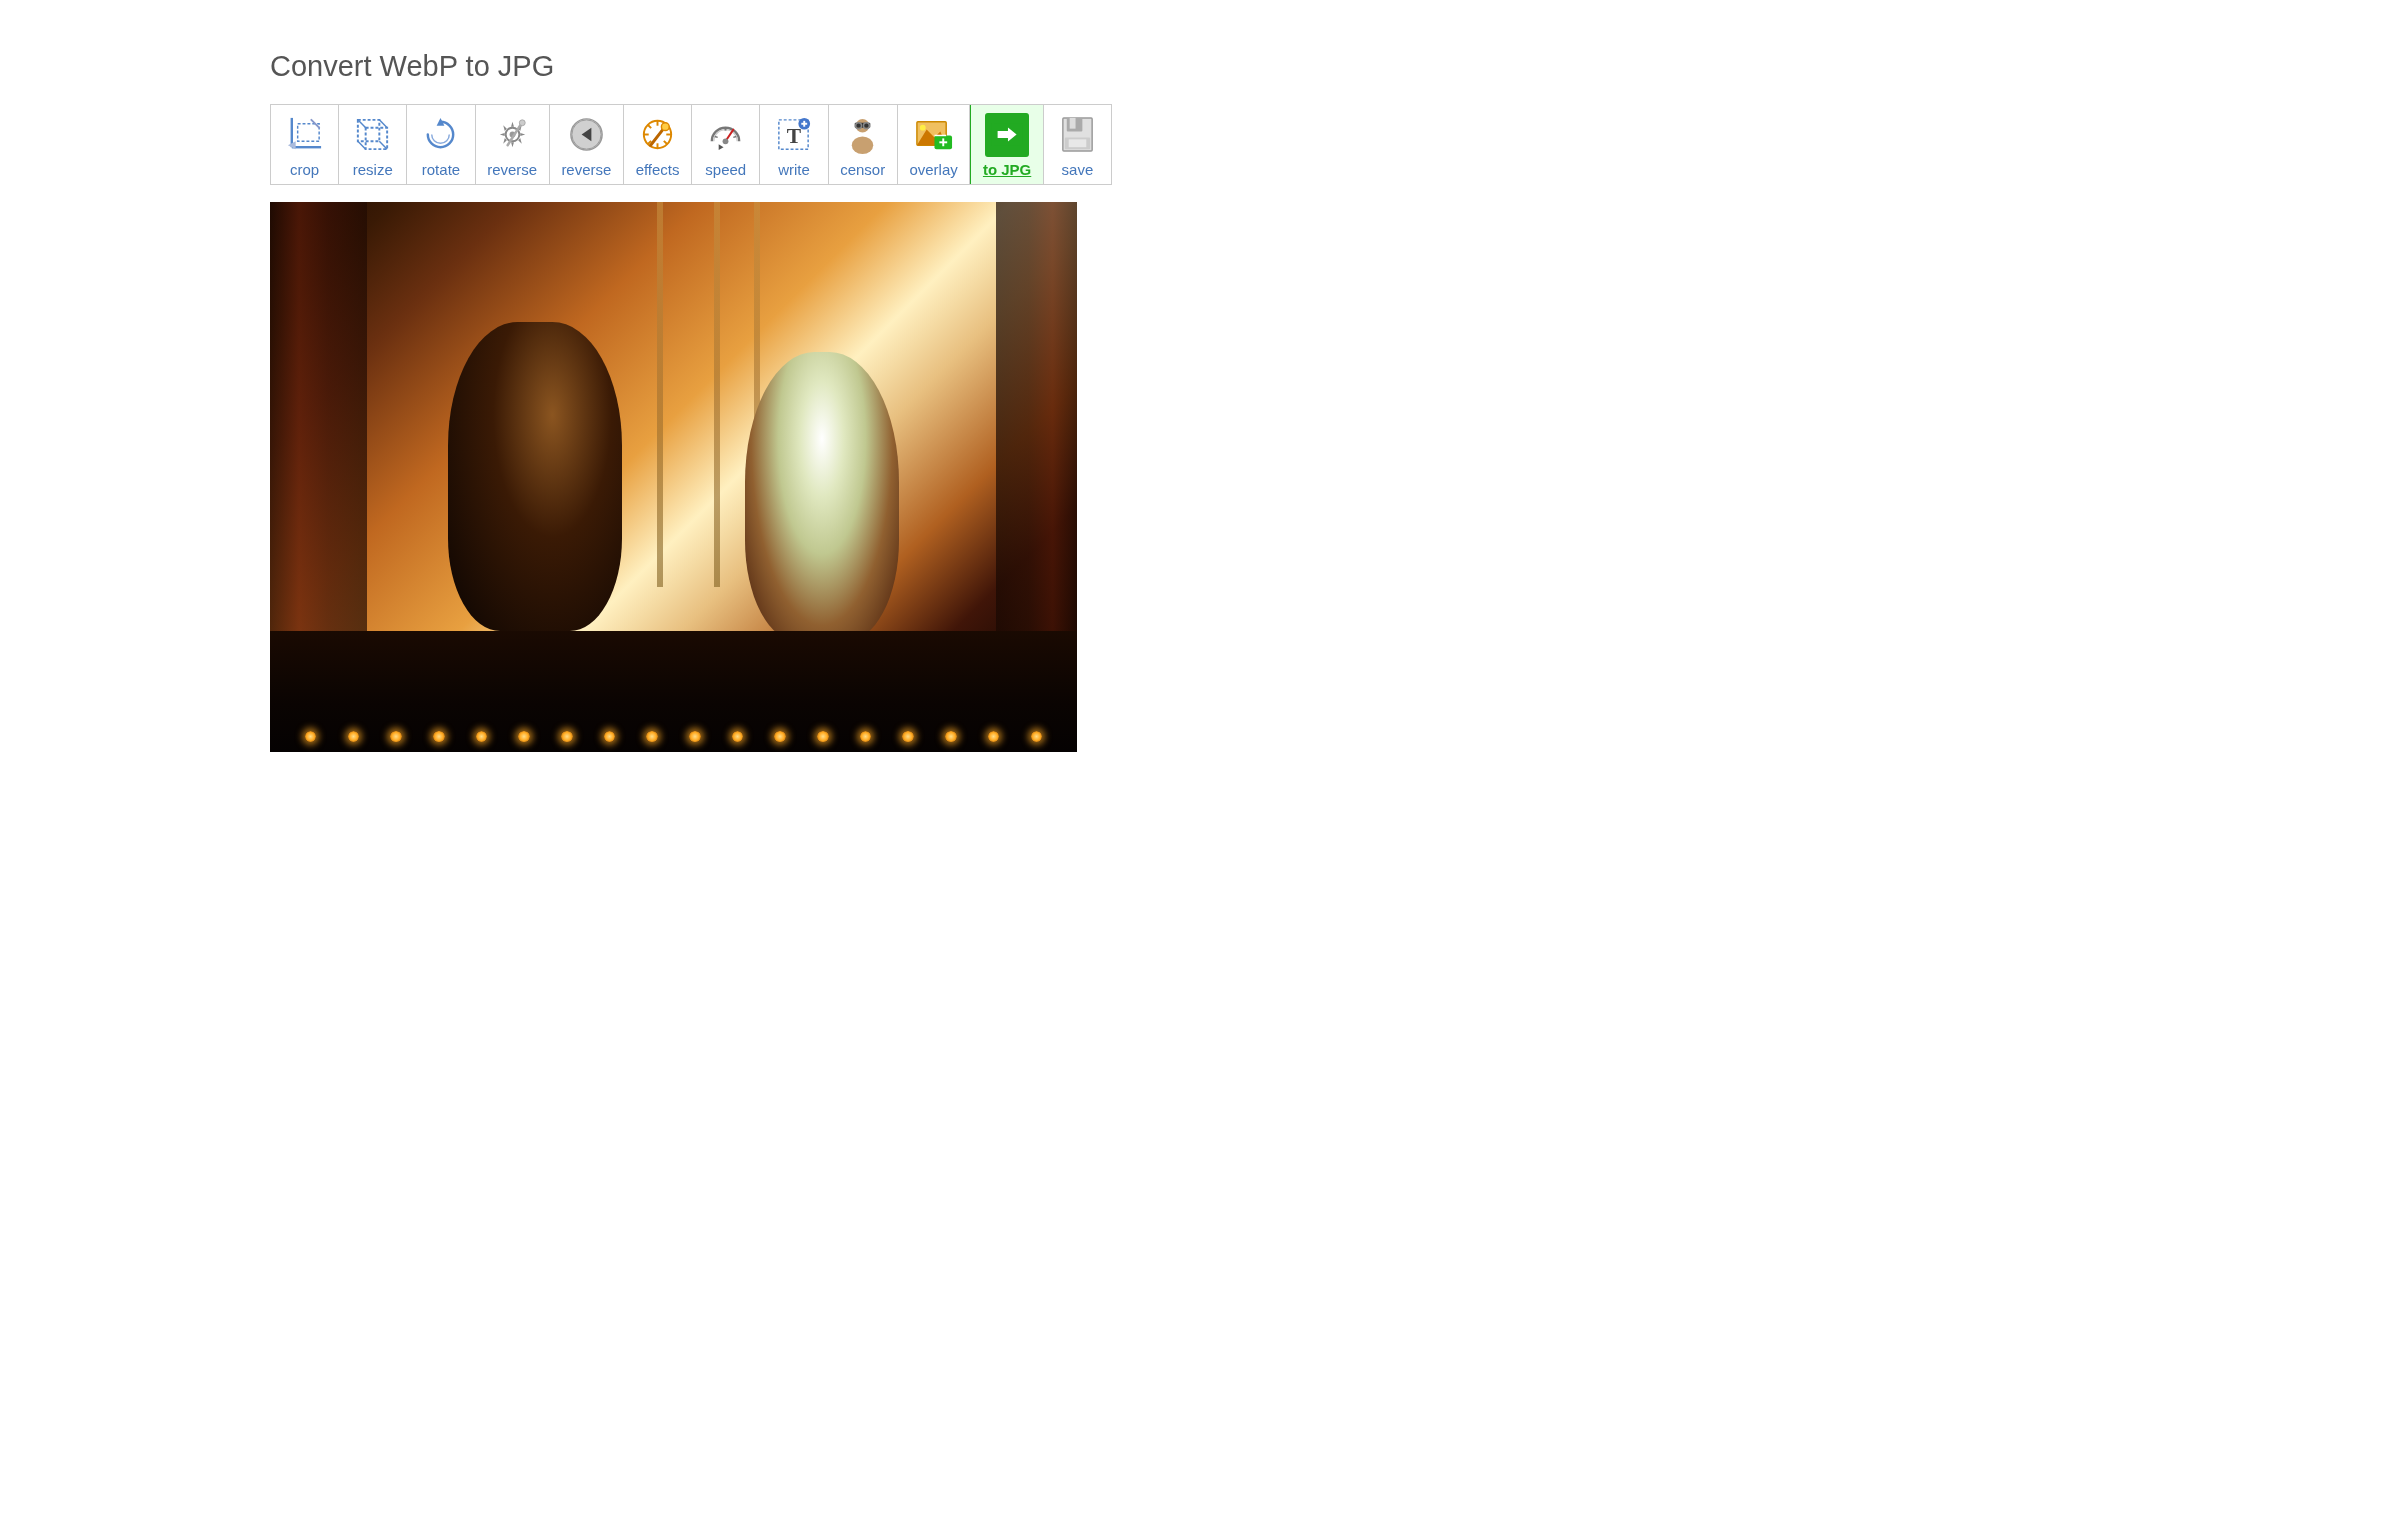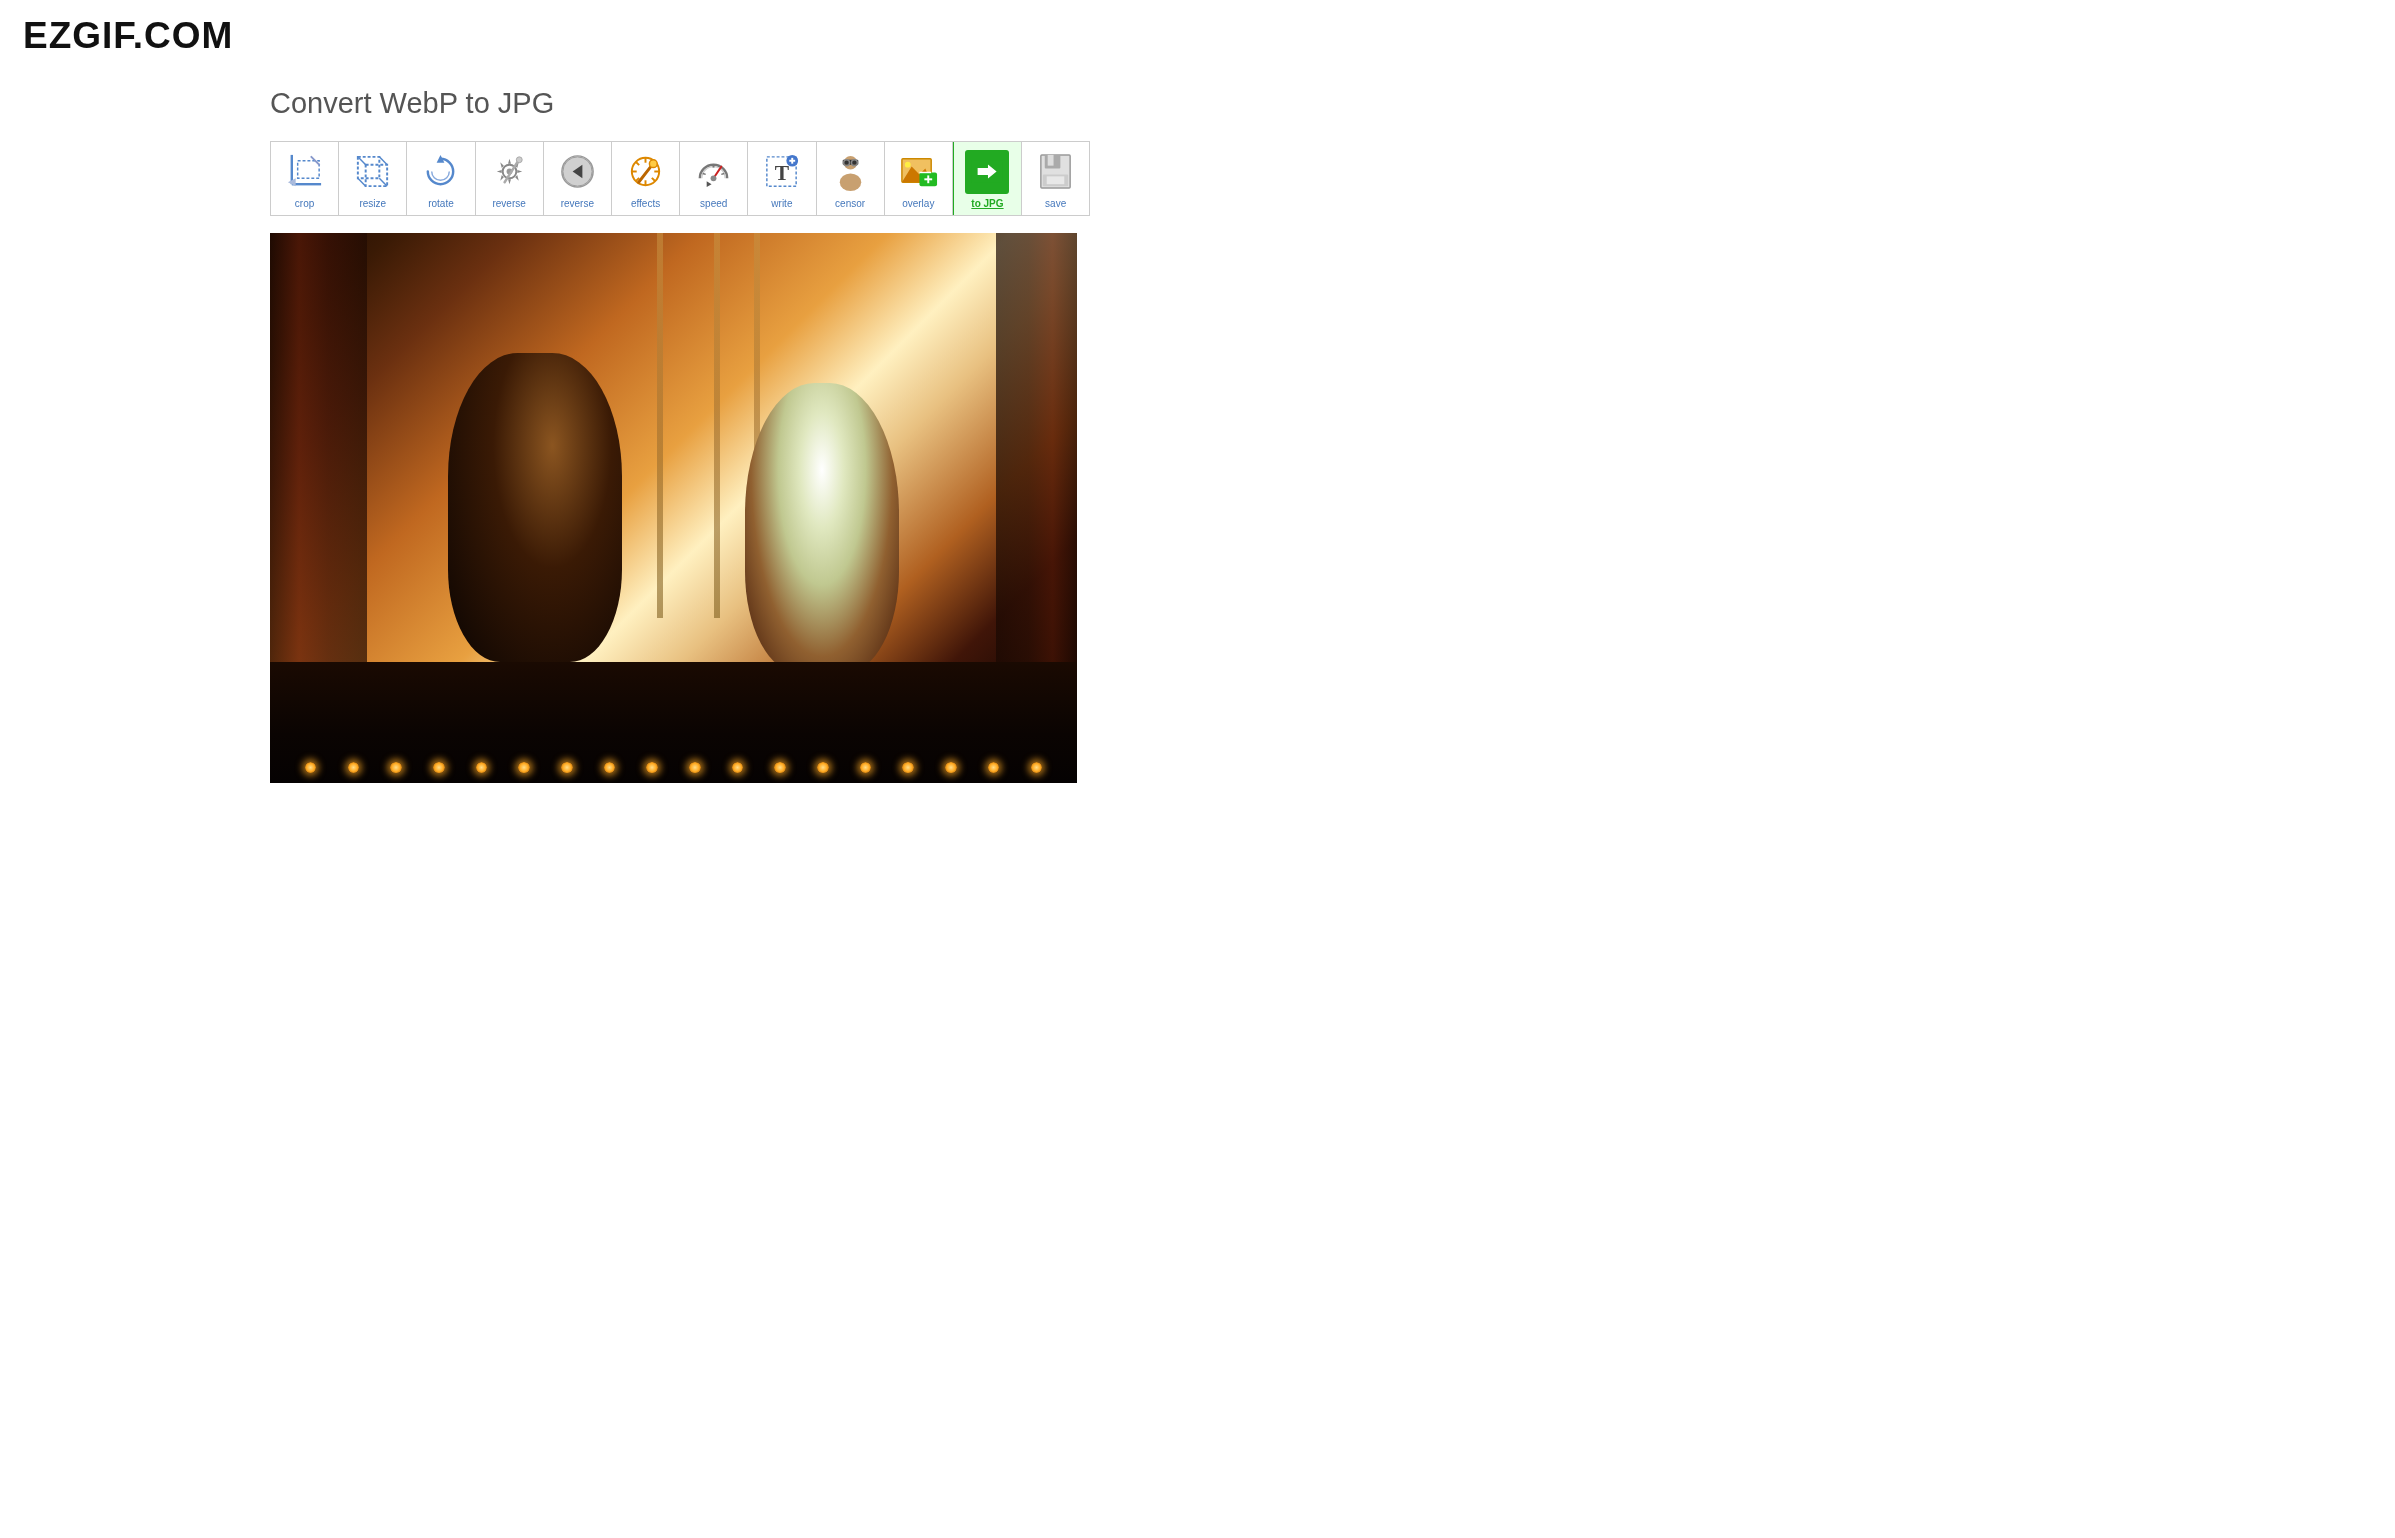--- a/index.html
+++ b/index.html
@@ -70,21 +70,21 @@
       width: 44px;
       height: 44px;
       margin-bottom: 3.9px;
       display: flex;
       align-items: center;
       justify-content: center;
       font-size: 29px;
     }
 
     .tool-label {
-      font-size: 10px;
+      font-size: 15px;
       color: #4477bb;
       text-align: center;
     }
 
     
     .icon-crop { position: relative; }
     .icon-resize { color: #5588cc; }
     .icon-rotate { color: #5588cc; }
     .icon-optimize { color: #888; }
     .icon-reverse { color: #444; }
@@ -213,21 +213,20 @@
     .pole-1 { left: 48%; }
     .pole-2 { left: 55%; }
     .pole-3 { left: 60%; }
 
   </style>
 </head>
 <body>
 
 <div id="header">
   <a href="#" style="text-decoration:none;">
-    <span id="logo-text">EZGIF.COM</span>
   </a>
 </div>
 
 <div id="main">
 
   <h1 id="page-title">Convert WebP to JPG</h1>
 
   <div id="toolbar">
 
     <div class="tool-btn">

